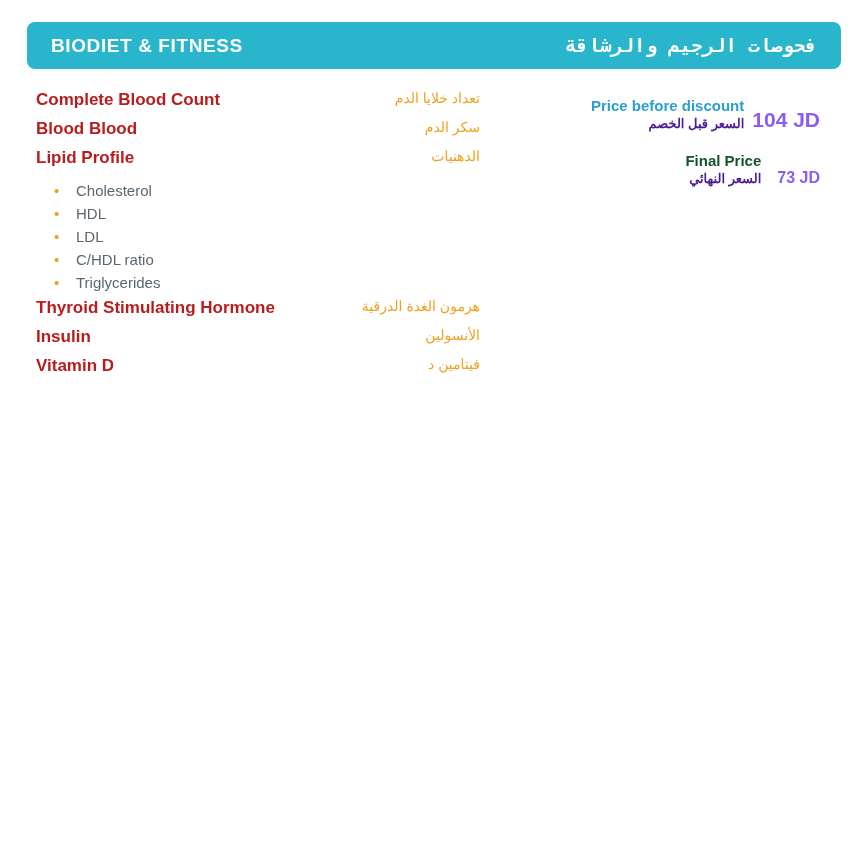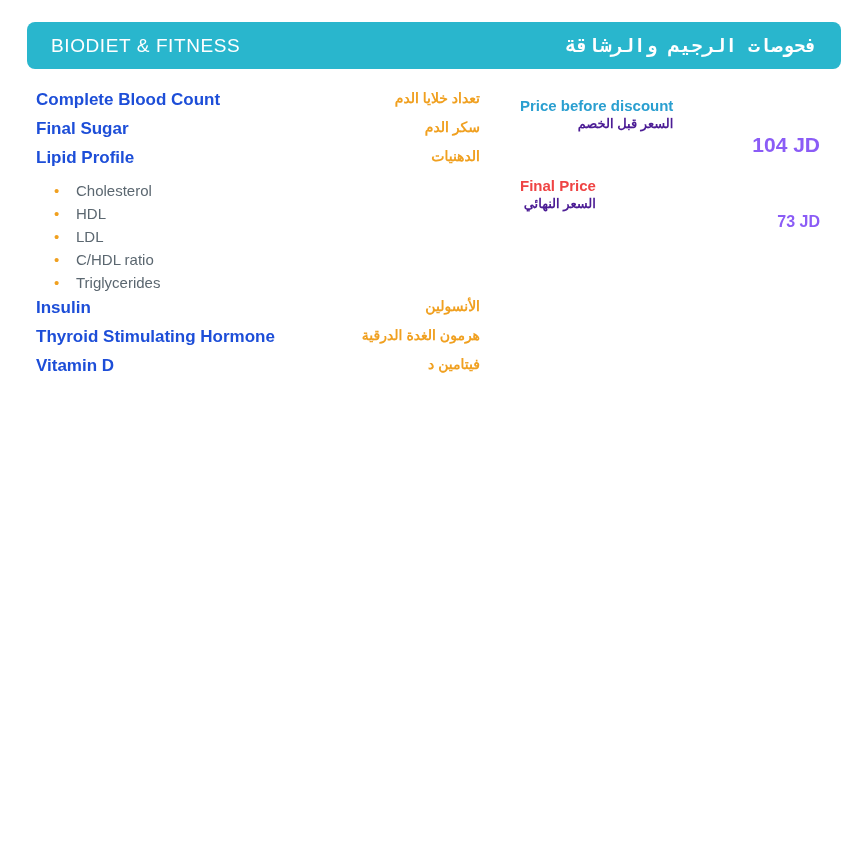--- a/index.html
+++ b/index.html
@@ -31,21 +31,21 @@
     border-radius: 8px;
     display: flex;
     align-items: center;
     justify-content: space-between;
     box-sizing: border-box;
     padding: 0 24px;
   }
   .header-title-en {
     color: #ffffff;
     font-size: 19px;
-    font-weight: normal;
+    font-weight: bold;
     letter-spacing: 0.6px;
     text-align: center;
   }
   .header-title-ar {
     color: #ffffff;
     font-size: 19px;
     font-weight: bold;
     direction: rtl;
     unicode-bidi: embed;
     font-family: Liberation Mono, monospace;
@@ -58,33 +58,33 @@
     top: 90px;
     width: 470px;
   }
   .test-row {
     position: relative;
     display: flex;
     align-items: baseline;
     height: 29px;
   }
   .test-en {
-    color: #1d4ed8;
+    color: #b91c1c;
     font-size: 17px;
     font-weight: bold;
     white-space: nowrap;
   }
   .test-ar {
     position: absolute;
     left: 0;
     width: 444px;
     text-align: right;
     color: #f0a020;
     font-size: 14px;
-    font-weight: bold;
+    font-weight: normal;
     direction: rtl;
     unicode-bidi: embed;
     white-space: nowrap;
   }
 
   
   .sub-list {
     margin: 2px 0 4px 0;
     padding: 0;
     list-style: none;
@@ -112,35 +112,34 @@
     left: 520px;
     top: 96px;
     width: 300px;
   }
   .price-group {
     position: relative;
     display: flex;
     align-items: flex-start;
     justify-content: flex-end;
     margin-bottom: 18px;
-    flex-direction: column;
   }
   .price-labels {
     text-align: right;
     padding-right: 8px;
   }
   .price-label-en {
     color: #2a9fd0;
     font-size: 15px;
     font-weight: bold;
     line-height: 19px;
     white-space: nowrap;
   }
   .price-label-en.accent {
-    color: #ef4444;
+    color: #14532d;
   }
   .price-label-ar {
     color: #4c1d95;
     font-size: 13px;
     font-weight: bold;
     direction: rtl;
     unicode-bidi: embed;
     line-height: 18px;
     white-space: nowrap;
   }
@@ -168,21 +167,21 @@
   </div>
 
   <div class="tests">
 
     <div class="test-row">
       <span class="test-en">Complete Blood Count</span>
       <span class="test-ar">تعداد خلايا الدم</span>
     </div>
 
     <div class="test-row">
-      <span class="test-en">Final Sugar</span>
+      <span class="test-en">Blood Blood</span>
       <span class="test-ar">سكر الدم</span>
     </div>
 
     <div class="test-row">
       <span class="test-en">Lipid Profile</span>
       <span class="test-ar">الدهنيات</span>
     </div>
 
     <ul class="sub-list">
       <li class="sub-item">
@@ -201,27 +200,27 @@
         <span class="bullet">•</span>
         <span>C/HDL ratio</span>
       </li>
       <li class="sub-item">
         <span class="bullet">•</span>
         <span>Triglycerides</span>
       </li>
     </ul>
 
     <div class="test-row">
+      <span class="test-en">Thyroid Stimulating Hormone</span>
+      <span class="test-ar">هرمون الغدة الدرقية</span>
+    </div>
+
+    <div class="test-row">
       <span class="test-en">Insulin</span>
       <span class="test-ar">الأنسولين</span>
-    </div>
-
-    <div class="test-row">
-      <span class="test-en">Thyroid Stimulating Hormone</span>
-      <span class="test-ar">هرمون الغدة الدرقية</span>
     </div>
 
 
     <div class="test-row">
       <span class="test-en">Vitamin D</span>
       <span class="test-ar">فيتامين د</span>
     </div>
 
   </div>
 

